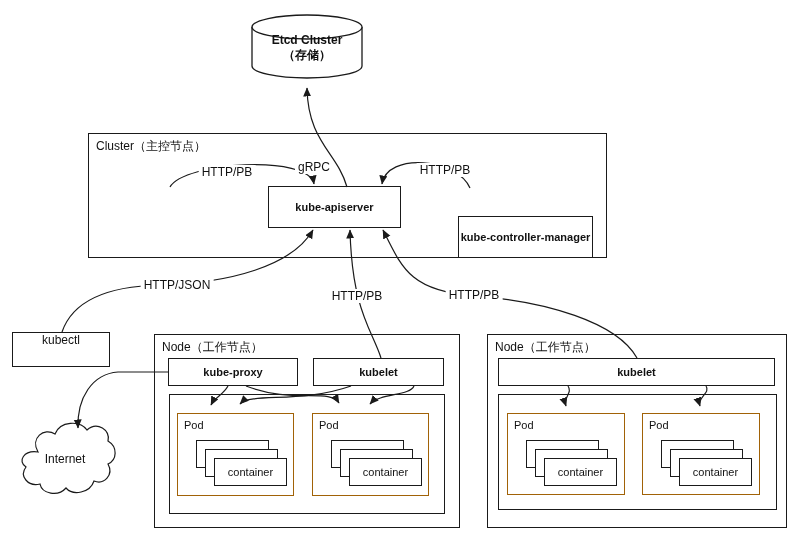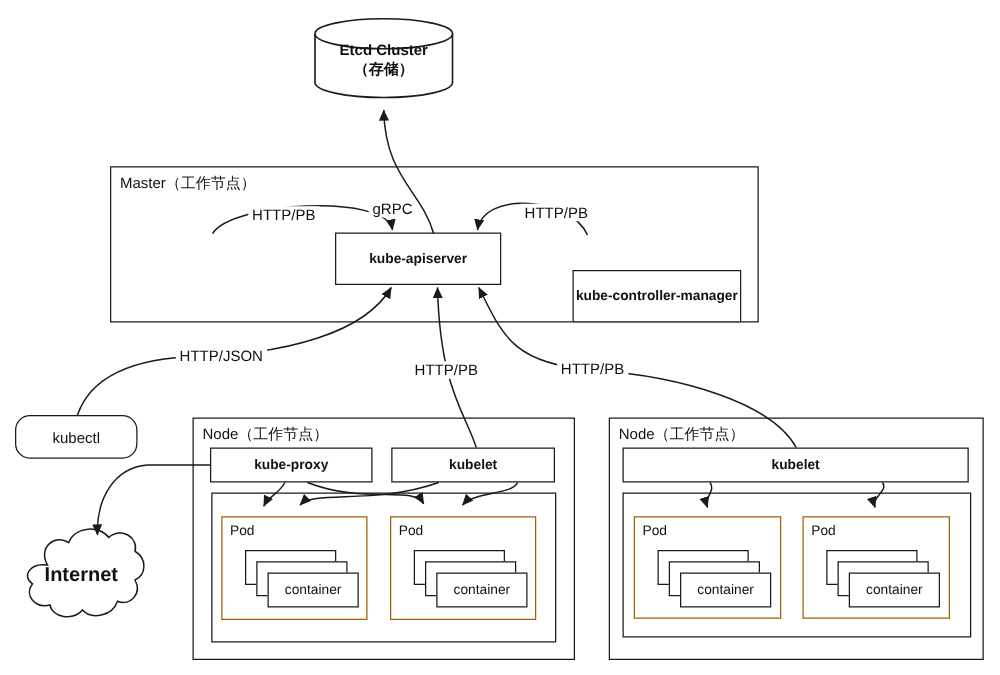--- a/index.html
+++ b/index.html
@@ -5,43 +5,43 @@
   html,body{margin:0;padding:0;background:#fff;}
   .stage{
     position:relative;width:800px;height:540px;background:#fff;
     font-family:"Liberation Sans",sans-serif;color:#111;overflow:hidden;
     outline:1px solid #e6e6e6;
   }
   .box{position:absolute;background:#fff;border:1px solid #1a1a1a;box-sizing:border-box;z-index:1;}
   .titled{padding:0;}
   .title{position:absolute;left:7px;top:4px;font-size:12px;white-space:nowrap;}
   .comp{display:flex;align-items:center;justify-content:center;font-weight:bold;font-size:11px;white-space:nowrap;}
-  .plain{display:flex;align-items:center;justify-content:center;font-size:12px;border-radius:12px;}
+  .plain{display:flex;justify-content:center;font-size:12px;}
   .pod{position:absolute;background:#fff;border:1px solid #a16207;box-sizing:border-box;z-index:1;}
   .pod-label{position:absolute;left:6px;top:5px;font-size:11px;}
   .crect{position:absolute;width:73px;height:28px;background:#fff;border:1px solid #1a1a1a;box-sizing:border-box;}
   .crect.front{display:flex;align-items:center;justify-content:center;font-size:11px;}
   svg.overlay{position:absolute;left:0;top:0;z-index:3;pointer-events:none;}
   .edge-label{
     position:absolute;z-index:4;background:#fff;font-size:12px;line-height:14px;
     padding:0 3px;white-space:nowrap;transform:translateX(-50%);
   }
   .etcd-text{
     position:absolute;left:252px;top:33px;width:110px;text-align:center;
     font-size:12px;line-height:15px;z-index:4;font-weight:bold;
   }
-  .cloud-label{position:absolute;left:65px;top:452px;transform:translateX(-50%);font-size:16px;z-index:4;font-weight:bold;}
+  .cloud-label{position:absolute;left:65px;top:452px;transform:translateX(-50%);font-size:12px;z-index:4;}
 </style>
 </head>
 <body>
 
 <div class="stage">
 
   <div class="box titled" style="left:88px;top:133px;width:519px;height:125px;">
-    <span class="title">Master（工作节点）</span>
+    <span class="title">Cluster（主控节点）</span>
   </div>
   <div class="box comp" style="left:268px;top:186px;width:133px;height:42px;">
     <span>kube-apiserver</span>
   </div>
   <div class="box comp" style="left:458px;top:188px;width:135px;height:42px;margin-top:28px;">
     <span>kube-controller-manager</span>
   </div>
 
   <div class="box plain" style="left:12px;top:332px;width:98px;height:35px;">
     <span>kubectl</span>

